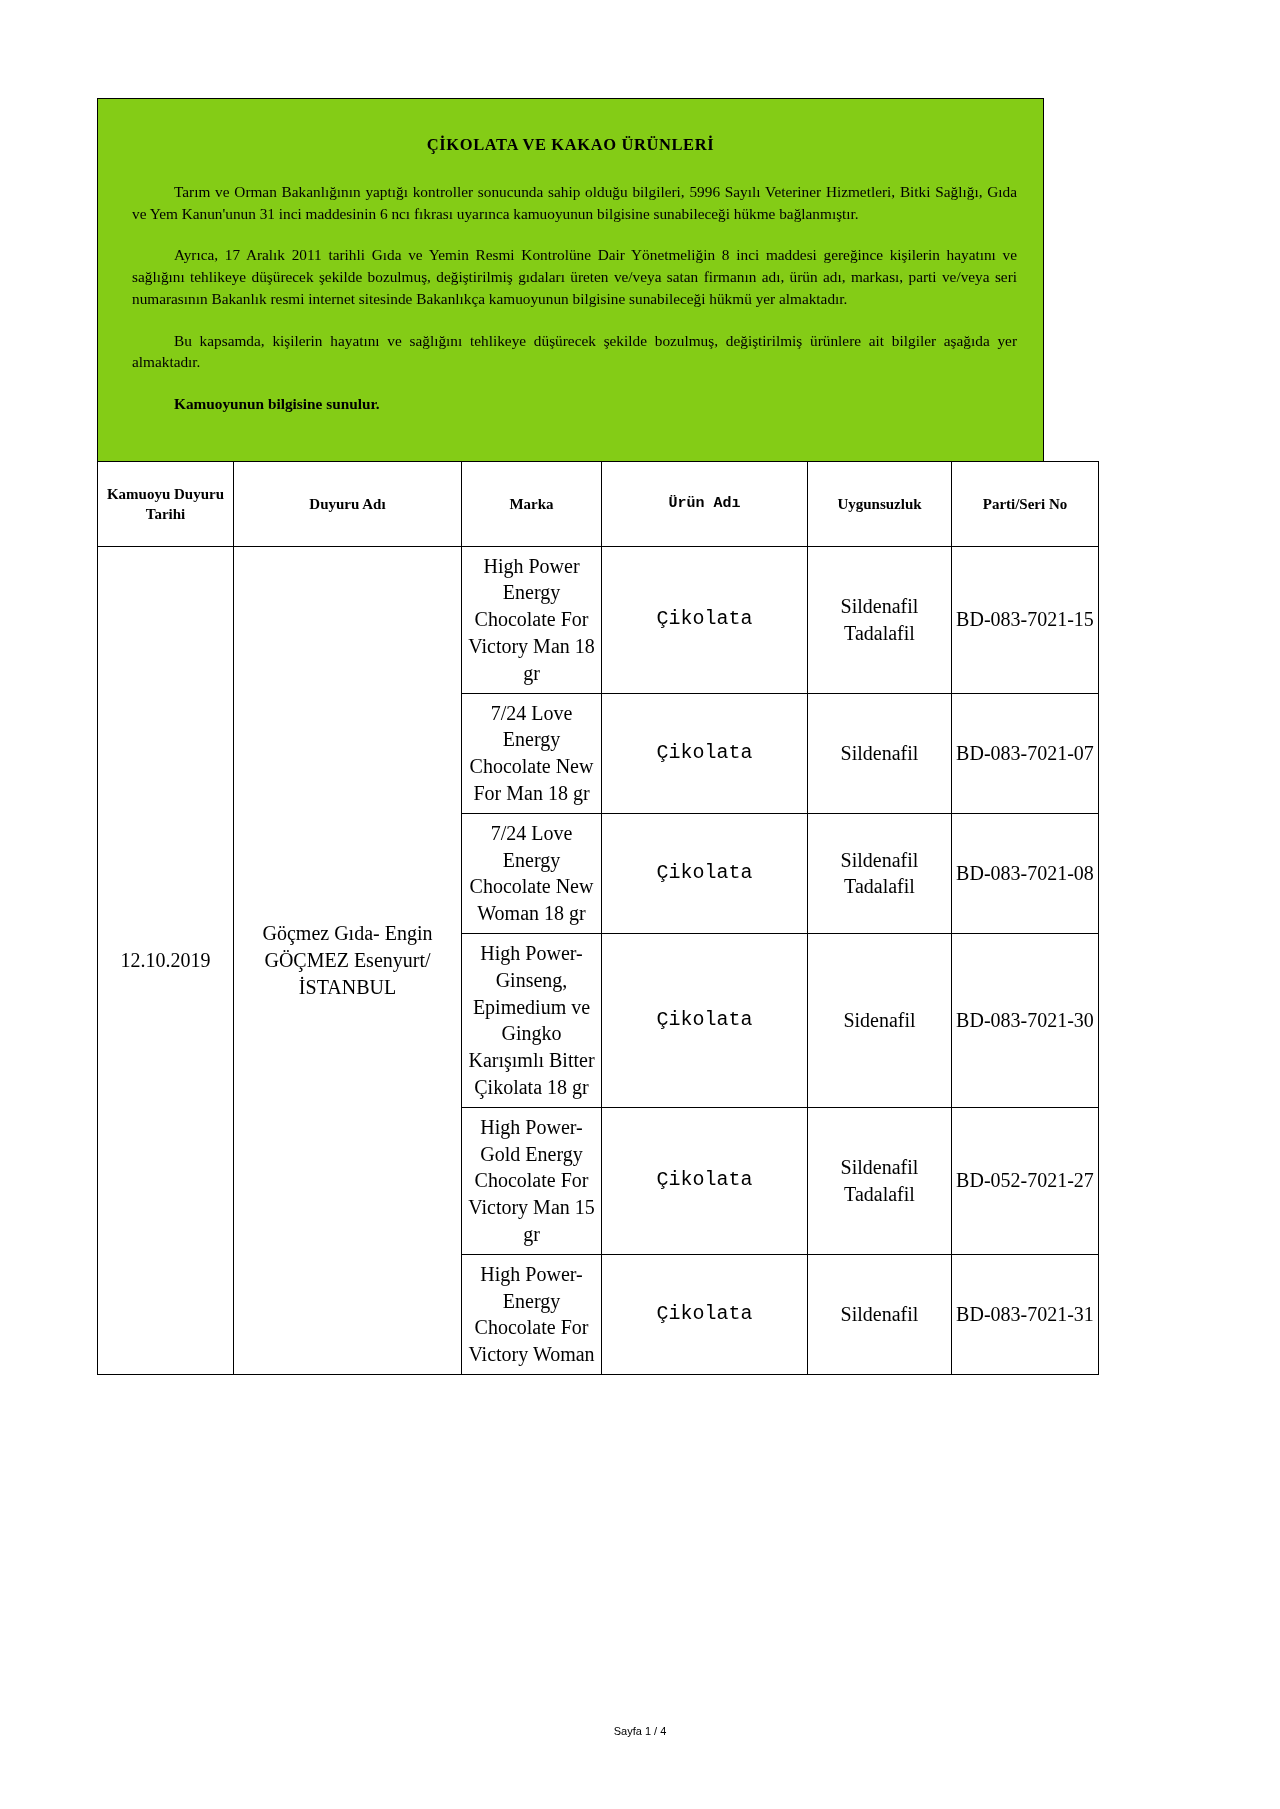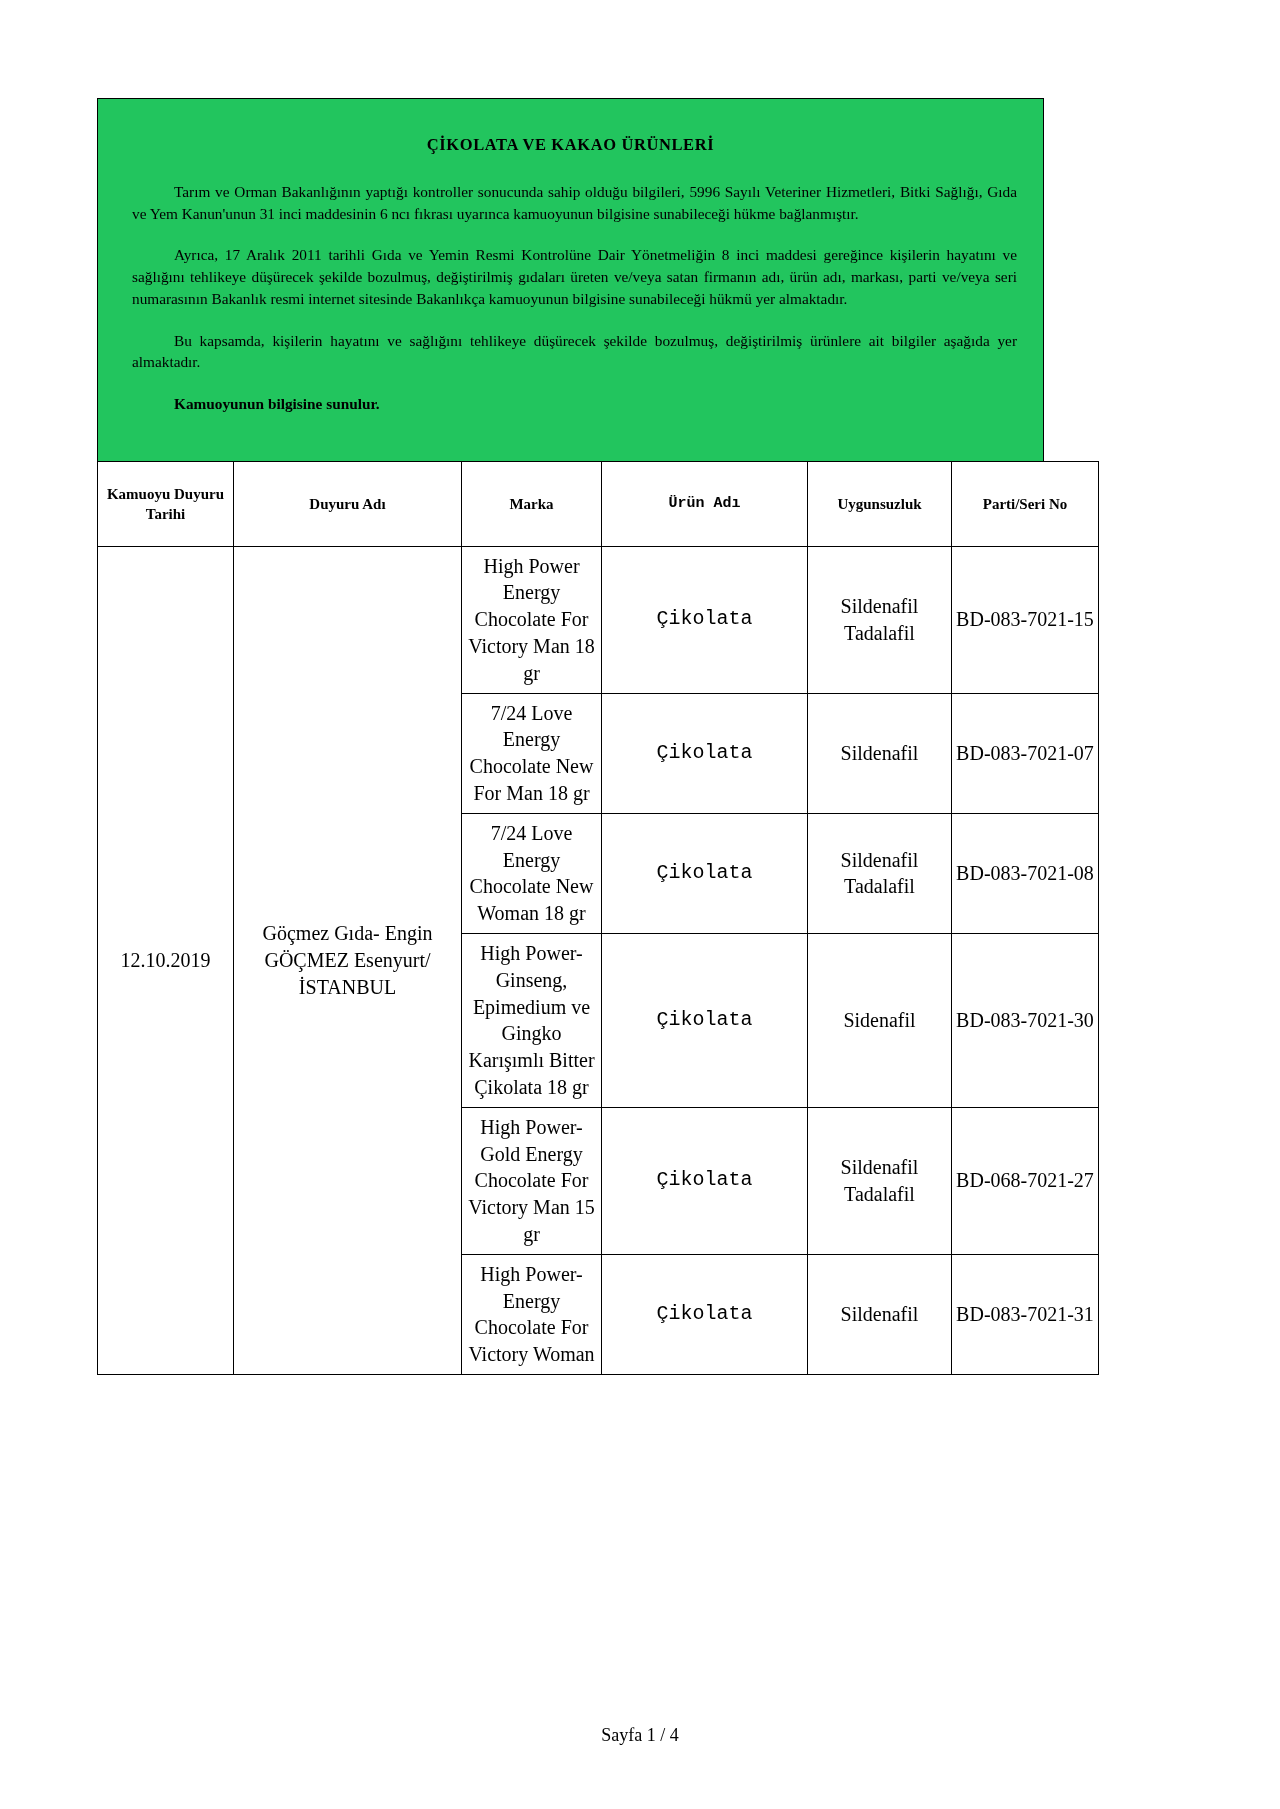--- a/index.html
+++ b/index.html
@@ -24,21 +24,21 @@
     height: 1809px;
   }
 
   .doc-frame {
     position: absolute;
     left: 97px;
     top: 98px;
     width: 947px;
     border: 1.6px solid #000;
     box-sizing: border-box;
-    background: #22c55e;
+    background: #84cc16;
   }
 
   .intro-block {
     padding: 22px 26px 26px 26px;
   }
 
   .doc-title {
     text-align: center;
     font-weight: bold;
     font-size: 16.5px;
@@ -89,22 +89,22 @@
   .col-prod   { width: 197px; font-family: Liberation Mono, monospace; }
   .col-uygun  { width: 135px; }
   .col-parti  { width: 138px; }
 
   .footer {
     position: absolute;
     left: 0;
     top: 1725px;
     width: 1280px;
     text-align: center;
-    font-size: 18px;
-    font-family: Liberation Serif, serif;
+    font-size: 11px;
+    font-family: Liberation Sans, sans-serif;
   }
 
   .brand-cell { line-height: 1.36; }
 </style>
 </head>
 <body>
 
 <div class="page">
 
   <div class="doc-frame">
@@ -156,21 +156,21 @@
         <tr style="height: 140px;">
           <td class="col-brand brand-cell">High Power- Ginseng, Epimedium ve Gingko Karışımlı Bitter Çikolata 18 gr</td>
           <td class="col-prod">Çikolata</td>
           <td class="col-uygun">Sidenafil</td>
           <td class="col-parti">BD-083-7021-30</td>
         </tr>
         <tr style="height: 120px;">
           <td class="col-brand brand-cell">High Power- Gold Energy Chocolate For Victory Man 15 gr</td>
           <td class="col-prod">Çikolata</td>
           <td class="col-uygun">Sildenafil Tadalafil</td>
-          <td class="col-parti">BD-068-7021-27</td>
+          <td class="col-parti">BD-052-7021-27</td>
         </tr>
         <tr style="height: 120px;">
           <td class="col-brand brand-cell">High Power- Energy Chocolate For Victory Woman</td>
           <td class="col-prod">Çikolata</td>
           <td class="col-uygun">Sildenafil</td>
           <td class="col-parti">BD-083-7021-31</td>
         </tr>
       </tbody>
   </table>
 

